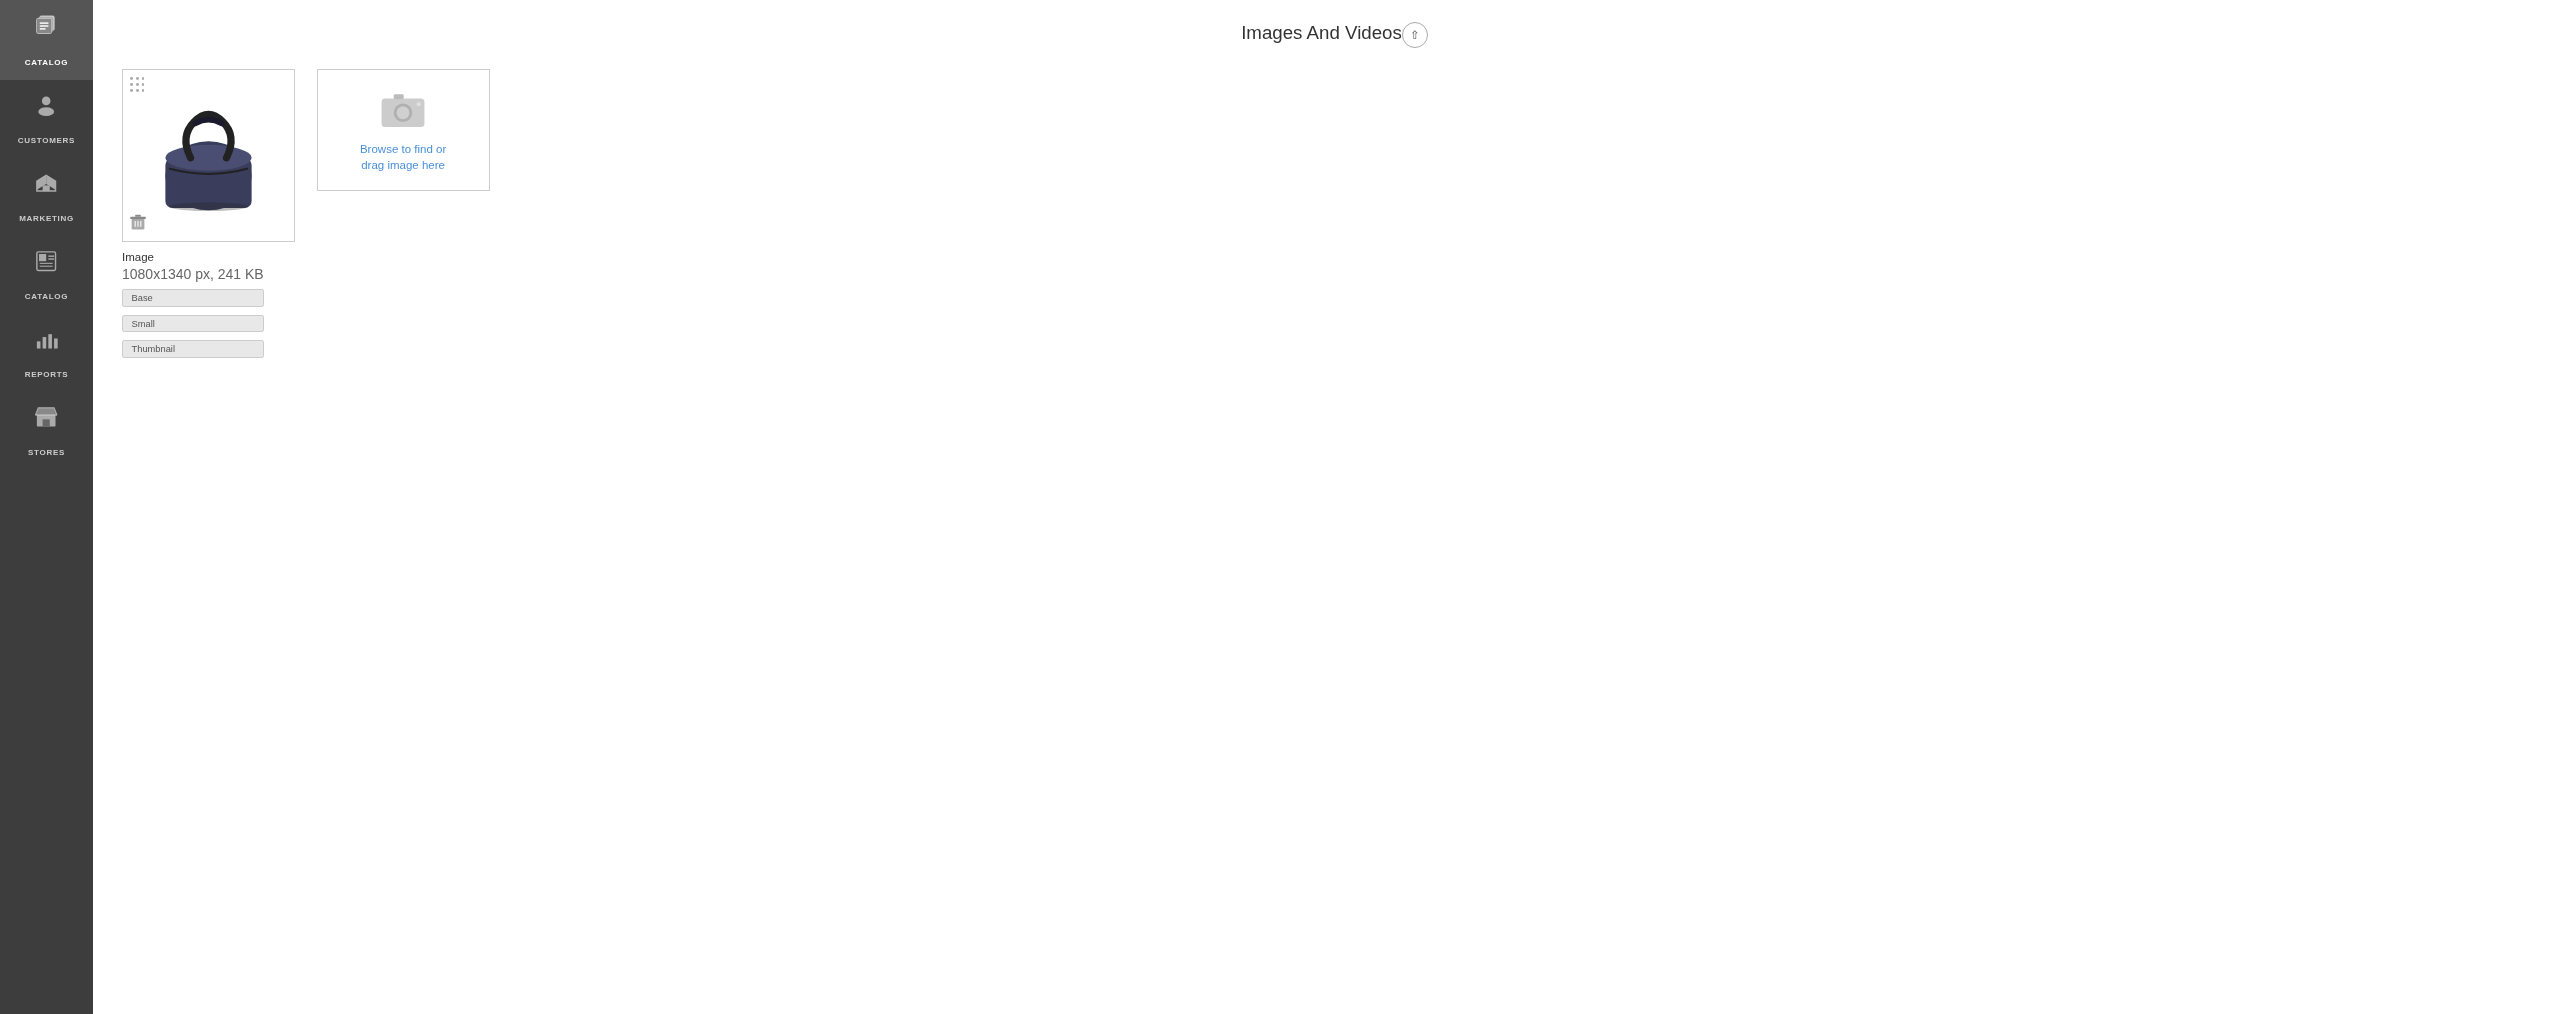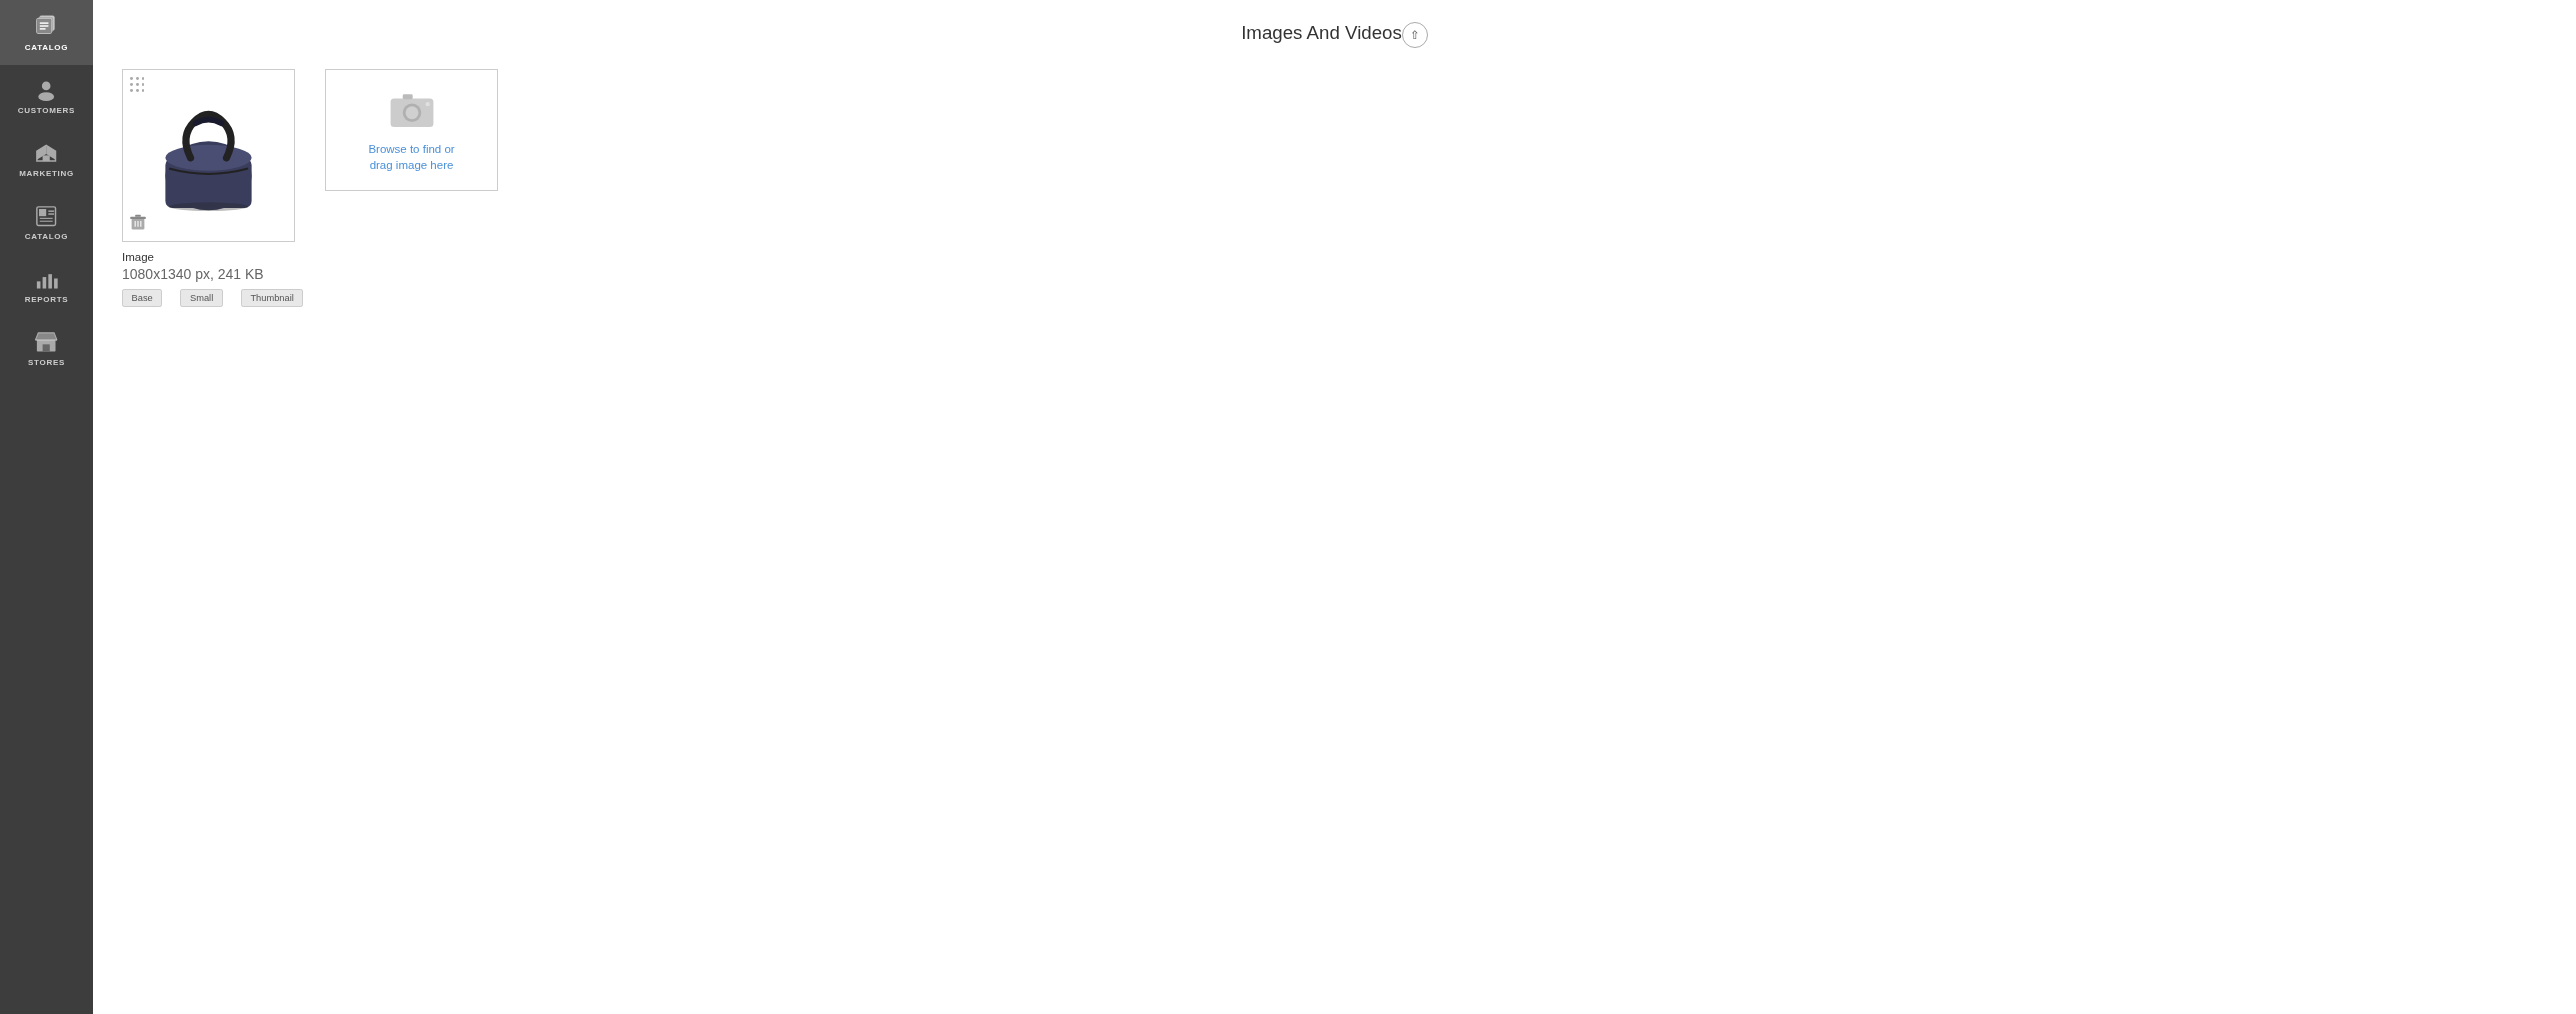--- a/index.html
+++ b/index.html
@@ -30,20 +30,21 @@
       align-items: center;
       justify-content: center;
       width: 100%;
       padding: 13px 16px;
       cursor: pointer;
       color: #ccc;
       font-size: 9.3px;
       font-weight: bold;
       letter-spacing: 0.4px;
       user-select: none;
+      gap: 15px;
     }
 
     .sidebar-item.active {
       background: #555;
       color: #fff;
     }
 
     .sidebar-item .icon {
       font-size: 20px;
       margin-bottom: 3.6px;
@@ -200,22 +201,23 @@
     }
 
     .image-info {
       font-size: 14px;
       color: #666;
       margin-bottom: 7.2px;
     }
 
     .image-tags {
       display: flex;
-      gap: 18px;
+      gap: 8px;
       flex-wrap: wrap;
+      flex-direction: column;
     }
 
     .tag {
       background: #e8e8e8;
       border: 0.7px solid #ccc;
       color: #555;
       font-size: 9.3px;
       padding: 2.9px 8.6px;
       border-radius: 2.2px;
       cursor: pointer;

